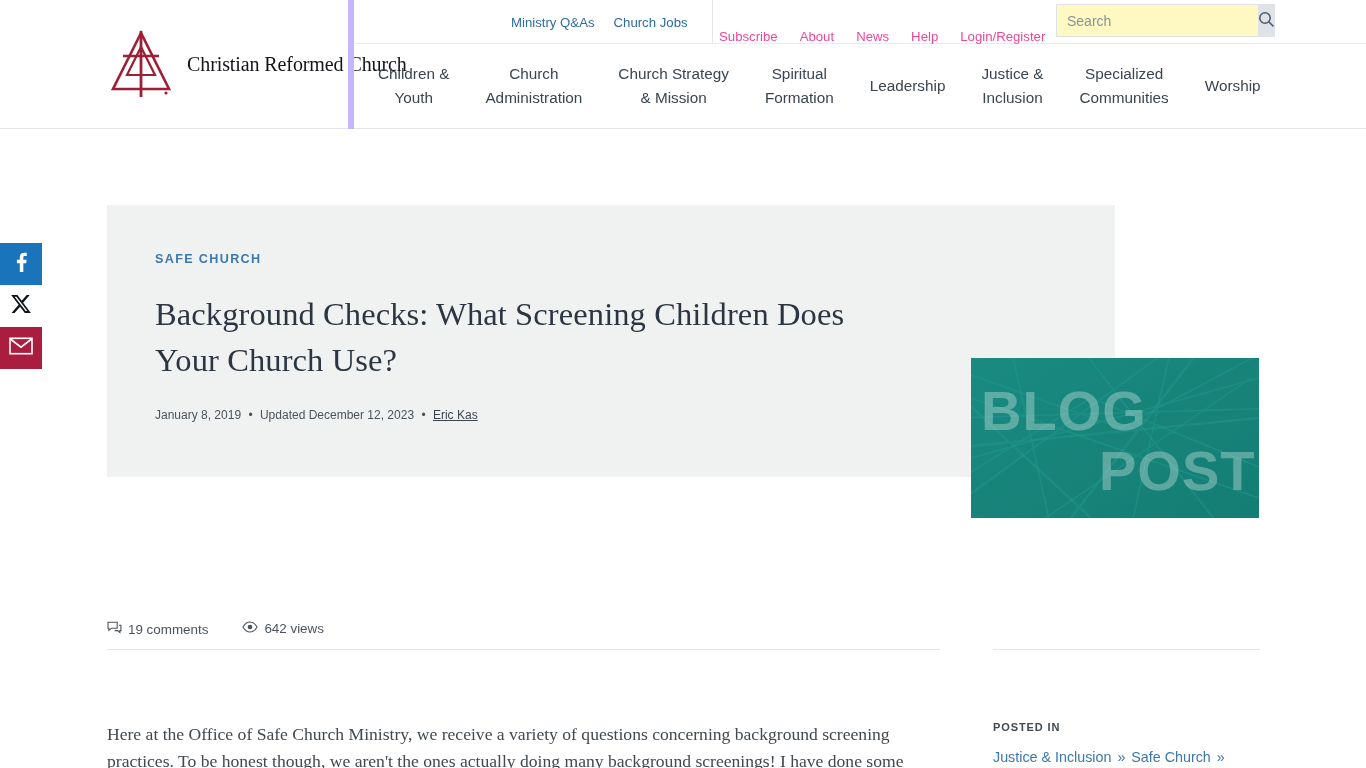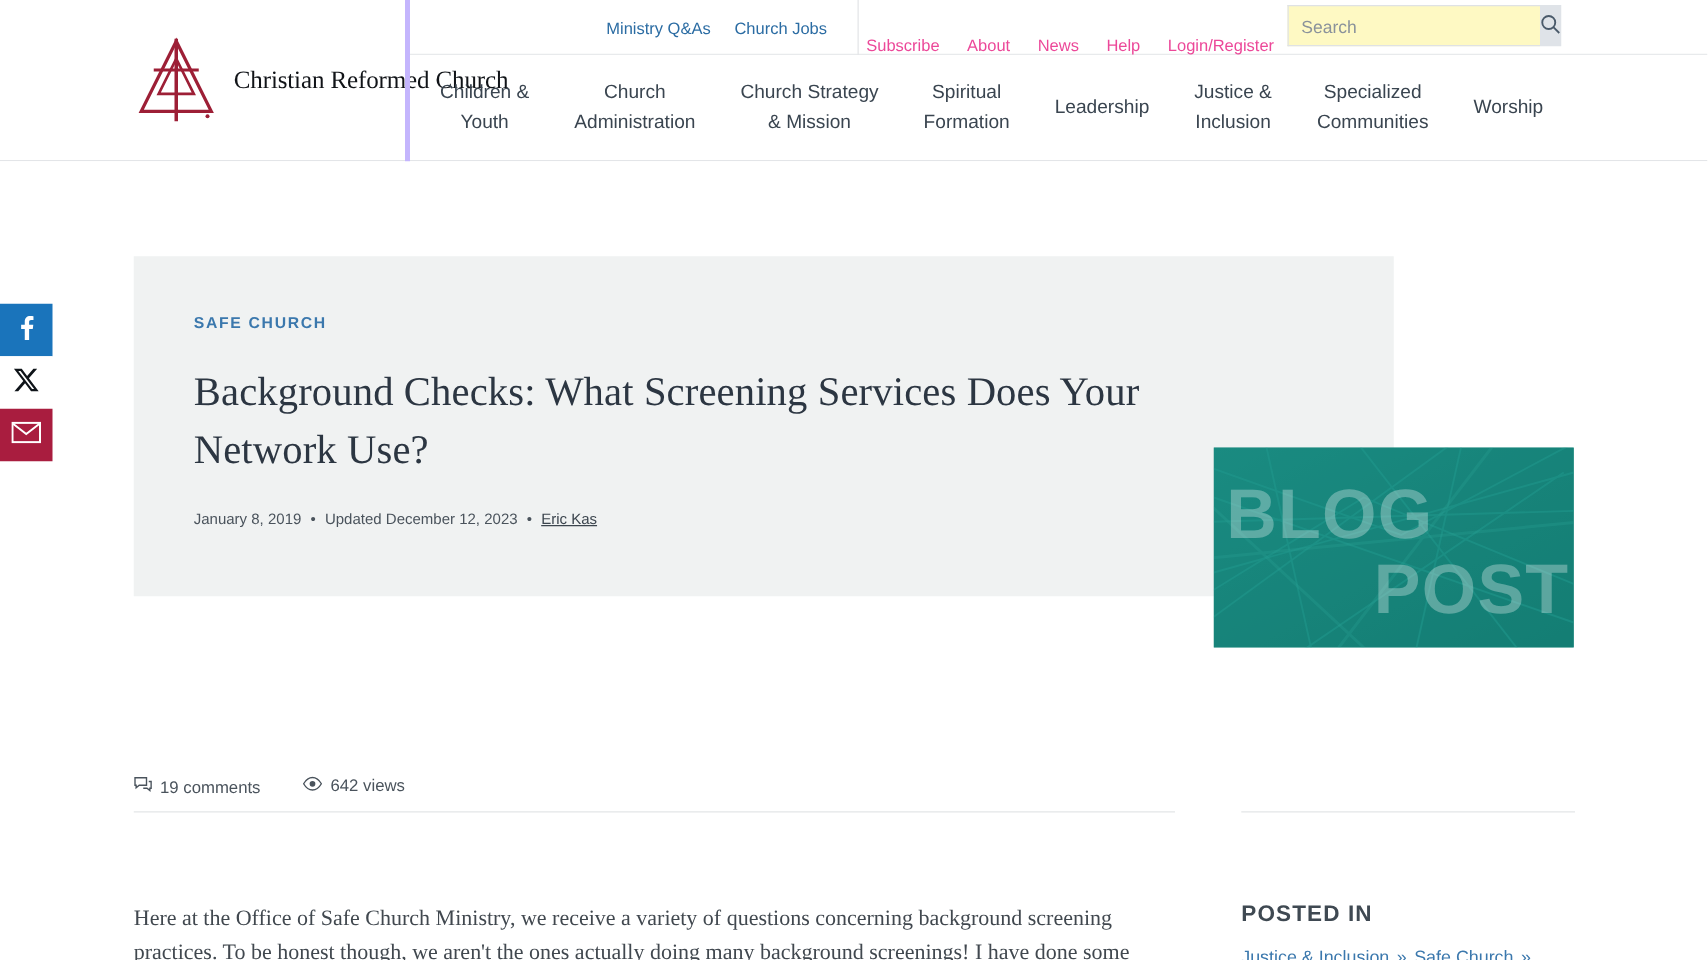--- a/index.html
+++ b/index.html
@@ -51,25 +51,25 @@
     font-size: 26px;
     font-weight: 700;
     color: #111418;
     letter-spacing: -0.6px;
     line-height: 1.1;
     white-space: nowrap;
   }
 
   .header-right {
     position: absolute;
-    left: 324px;
+    left: 348px;
     top: 0;
     right: 0;
     height: 156px;
-    border-left: 4px solid #c4b5fd;
+    border-left: 6px solid #c4b5fd;
   }
 
   
   .utility-bar {
     position: relative;
     height: 44px;
     border-bottom: 1px solid #e8eaec;
   }
   .util-group-left {
     position: absolute;
@@ -288,21 +288,21 @@
   }
   .article-body p { margin: 0; }
 
   .sidebar {
     position: absolute;
     left: 993px;
     top: 592px;
     width: 270px;
   }
   .sidebar-heading {
-    font-size: 18px;
+    font-size: 11px;
     font-weight: 700;
     letter-spacing: 0.9px;
     color: #3f4952;
     text-transform: uppercase;
   }
   .sidebar-crumbs {
     margin-top: 14px;
     font-size: 14.3px;
     line-height: 21px;
     color: #3b78ad;
@@ -408,21 +408,21 @@
       </svg>
     </span>
   </a>
 </div>
 
 <main class="page">
 
   <section class="hero">
     <div class="hero-inner">
       <a class="hero-kicker" href="#">SAFE CHURCH</a>
-      <h1 class="hero-title">Background Checks: What Screening Services Does Your Network Use?</h1>
+      <h1 class="hero-title">Background Checks: What Screening Children Does Your Church Use?</h1>
       <div class="hero-meta">
         <span>January 8, 2019</span>
         <span class="sep">•</span>
         <span>Updated December 12, 2023</span>
         <span class="sep">•</span>
         <a class="hero-author" href="#">Eric Kas</a>
       </div>
     </div>
   </section>
 

